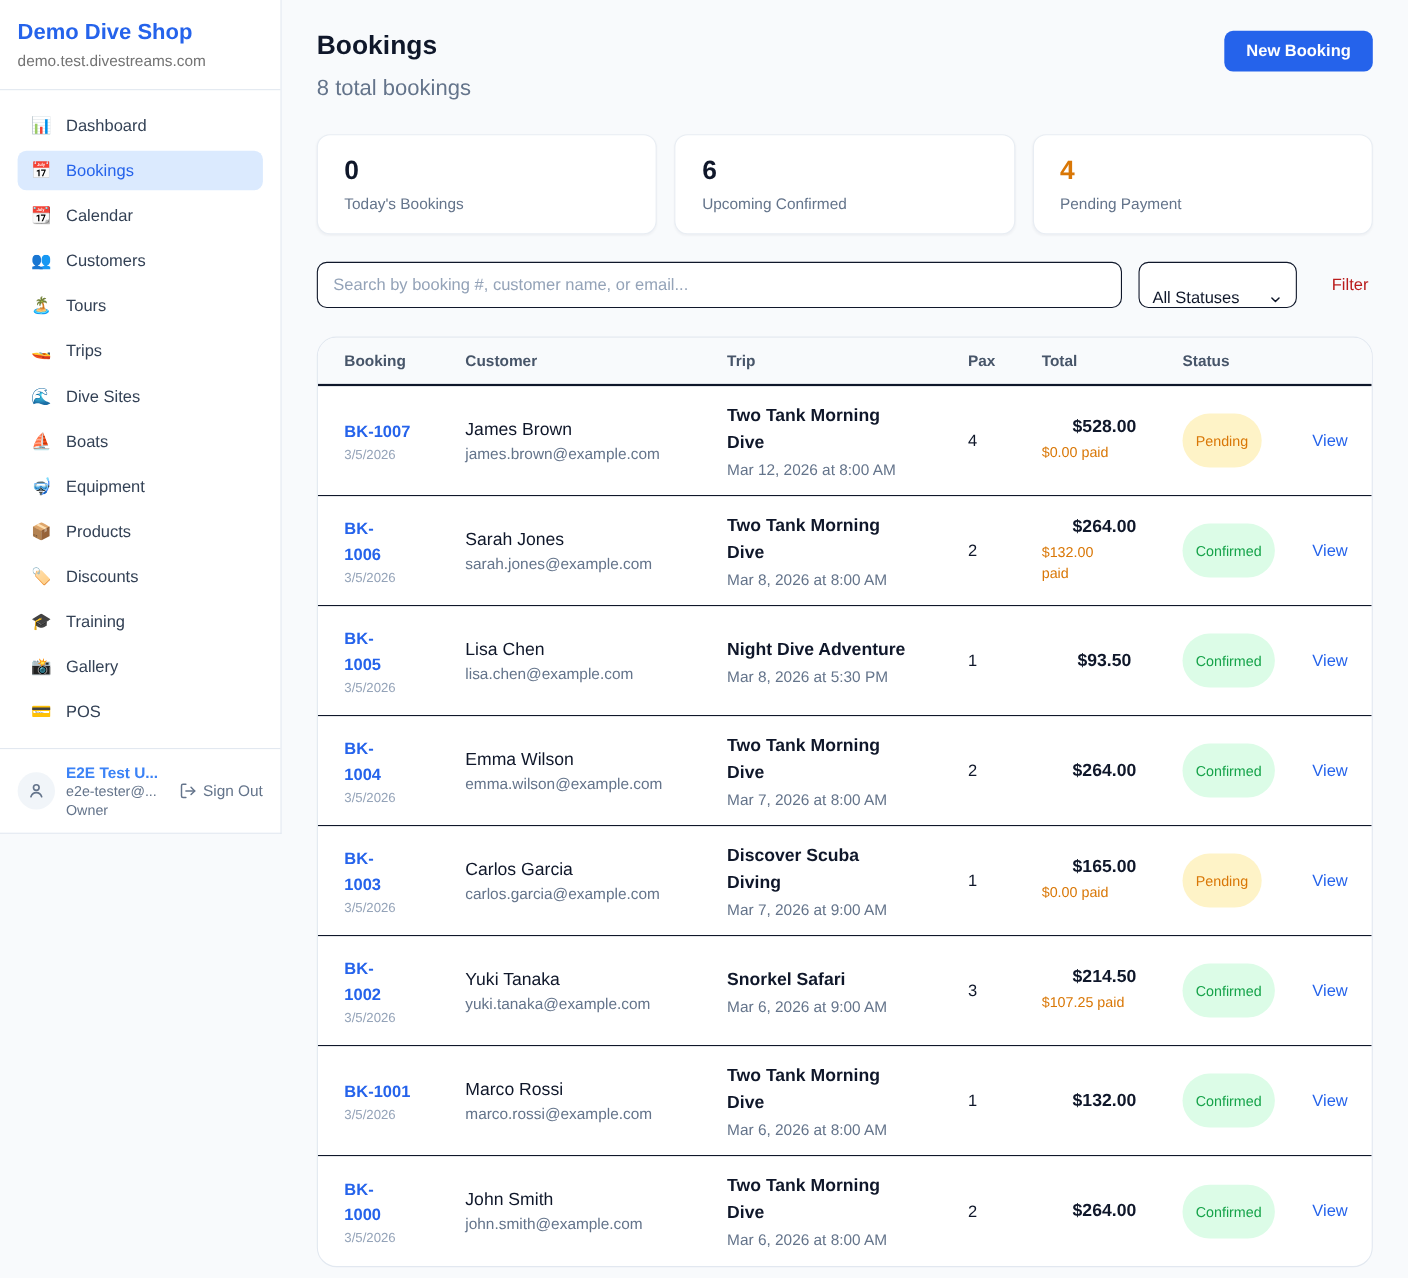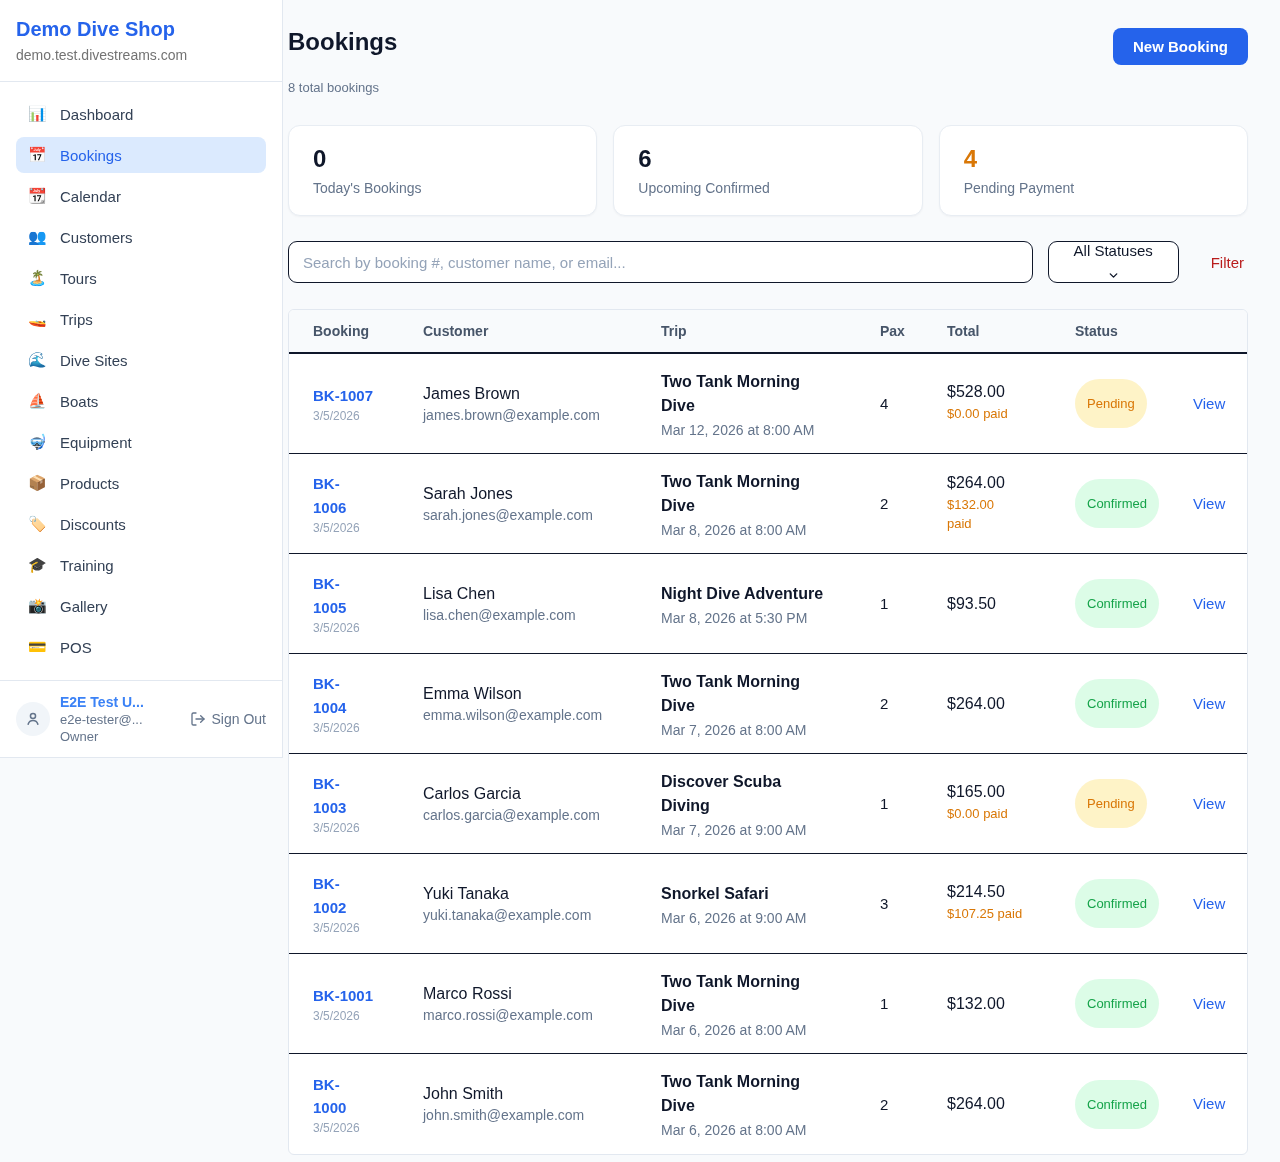--- a/index.html
+++ b/index.html
@@ -5,21 +5,21 @@
   * { margin:0; padding:0; box-sizing:border-box; }
   html,body { width:1280px; height:1162px; overflow:hidden; }
   body {
     font-family:"Liberation Sans","DejaVu Sans",sans-serif;
     background:#f8fafc; color:#0f172a;
   }
   .app { position:relative; width:1280px; height:1162px; }
 
   
   .sidebar {
-    position:absolute; top:0; left:0; width:283px; background:#ffffff;
+    position:absolute; top:0; left:0; width:256px; background:#ffffff;
     border-right:1px solid #e2e8f0; border-bottom:1px solid #e2e8f0;
   }
   .side-head { padding:18px 16px 18px 16px; border-bottom:1px solid #e2e8f0; }
   .shop-name { font-size:20px; font-weight:700; color:#2563eb; }
   .shop-domain { font-size:14px; color:#737373; margin-top:6px; }
   .nav { padding:14px 16px 10px 16px; }
   .nav-item {
     display:flex; align-items:center; gap:12px; padding:9px 12px;
     border-radius:8px; font-size:15px; color:#334155; margin-bottom:5px; cursor:pointer;
   }
@@ -38,21 +38,21 @@
   .uemail,.urole { font-size:13px; color:#64748b; margin-top:2px; white-space:nowrap; }
   .signout {
     margin-left:auto; display:flex; align-items:center; gap:6px;
     font-size:14px; color:#64748b; cursor:pointer; white-space:nowrap;
   }
 
   
   .main { position:absolute; left:256px; top:0; width:1024px; padding:28px 32px 0 32px; }
   .page-head { display:flex; justify-content:space-between; align-items:flex-start; }
   .page-title { font-size:24px; font-weight:700; color:#0f172a; }
-  .page-sub { font-size:13px; color:#64748b; margin-top:24px; }
+  .page-sub { font-size:20px; color:#64748b; margin-top:13px; }
   .btn-primary {
     background:#2563eb; color:#ffffff; font-size:15px; font-weight:600;
     border:none; border-radius:8px; padding:10px 20px; cursor:pointer;
     font-family:inherit;
   }
 
   .stats { display:grid; grid-template-columns:1fr 1fr 1fr; gap:16px; margin-top:30px; }
   .stat-card {
     background:#ffffff; border:1px solid #e8edf3; border-radius:12px;
     padding:19px 24px; box-shadow:0 1px 2px rgba(15,23,42,.04);
@@ -62,50 +62,50 @@
   .stat-label { font-size:14px; color:#64748b; margin-top:7px; }
 
   .filter-row { display:flex; align-items:center; margin-top:25px; }
   .search-input {
     flex:1; height:42px; border:1.5px solid #0f172a; border-radius:9px;
     padding:0 14px; font-size:15px; color:#ef4444; background:#fff;
     font-family:inherit; outline:none;
   }
   .search-input::placeholder { color:#94a3b8; }
   .select {
-    margin-left:15px; width:131px; height:42px; border:1.5px solid #0f172a;
-    border-radius:9px; background:#fff; display:flex; align-items:center;
-    justify-content:space-between; padding:0 12px; font-size:15px; cursor:pointer;flex-direction:column;
+    margin-left:15px; width:144px; height:42px; border:1.5px solid #0f172a;
+    border-radius:9px; background:#fff; display:flex; align-items:flex-end;
+    justify-content:space-between; padding:0 12px; font-size:15px; cursor:pointer;
   }
   .filter-label { margin-left:32px; margin-right:4px; font-size:15px; font-weight:500; color:#b91c1c; cursor:pointer; }
 
   
   .table-card {
     margin-top:26px; background:#ffffff; border:1px solid #e2e8f0;
-    border-radius:6px; overflow:hidden;
+    border-radius:18px; overflow:hidden;
   }
   .tgrid { display:grid; grid-template-columns:110px 238px 219px 67px 128px 118px 1fr; }
   .thead {
     padding:13px 24px; background:#f8fafc; border-bottom:2px solid #0f172a;
     font-size:14px; font-weight:600; color:#475569; align-items:center;
   }
   .trow {
     padding:14px 24px; min-height:100px; align-items:center;
     border-bottom:1px solid #0f172a;
   }
   .rows > .trow:last-child { border-bottom:none; }
   .cell { padding-right:14px; }
   .bk { font-size:15px; font-weight:600; color:#2563eb; white-space:pre-line; line-height:1.55; text-decoration:none; cursor:pointer; display:inline-block; }
   .bdate { font-size:12px; color:#94a3b8; margin-top:2px; }
   .cname { font-size:16px; font-weight:500; color:#0f172a; }
   .cemail { font-size:14px; color:#64748b; margin-top:4px; }
   .tname { font-size:16px; font-weight:600; color:#0f172a; white-space:pre-line; line-height:1.5; }
   .ttime { font-size:14px; color:#64748b; margin-top:4px; }
   .pax { font-size:15px; color:#0f172a; }
-  .tval { font-size:16px; font-weight:400; color:#0f172a; }
+  .tval { font-size:16px; font-weight:700; color:#0f172a;text-align:center; }
   .paid { font-size:13px; color:#d97706; margin-top:4px; white-space:pre-line; line-height:1.4; }
   .paid:empty, .cemail:empty { display:none; }
   .badge {
     display:inline-block; padding:17px 12px; border-radius:999px; font-size:13px; font-weight:500;
   }
   .badge.pending { background:#fef3c7; color:#d97706; }
   .badge.confirmed { background:#dcfce7; color:#16a34a; }
   .view { font-size:15px; font-weight:500; color:#2563eb; text-decoration:none; cursor:pointer; }
   svg { display:block; }
 </style>

